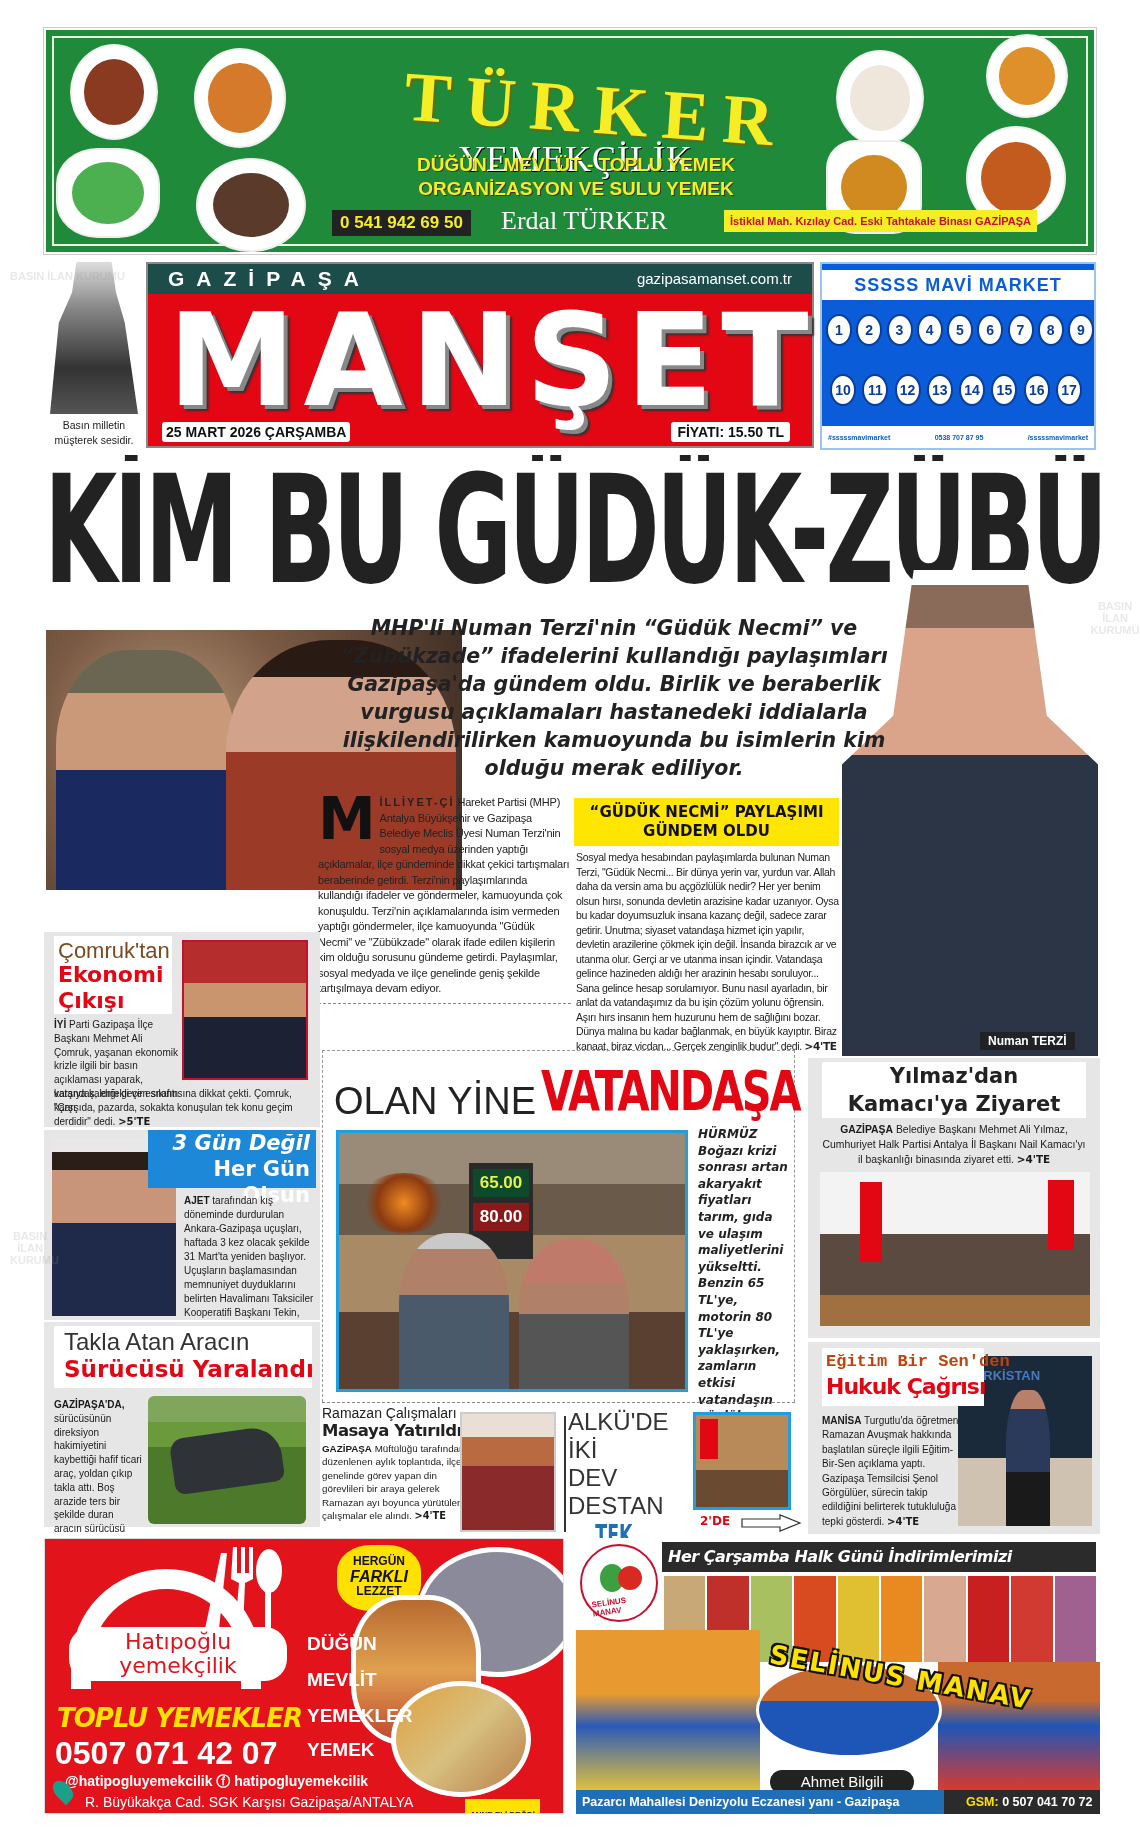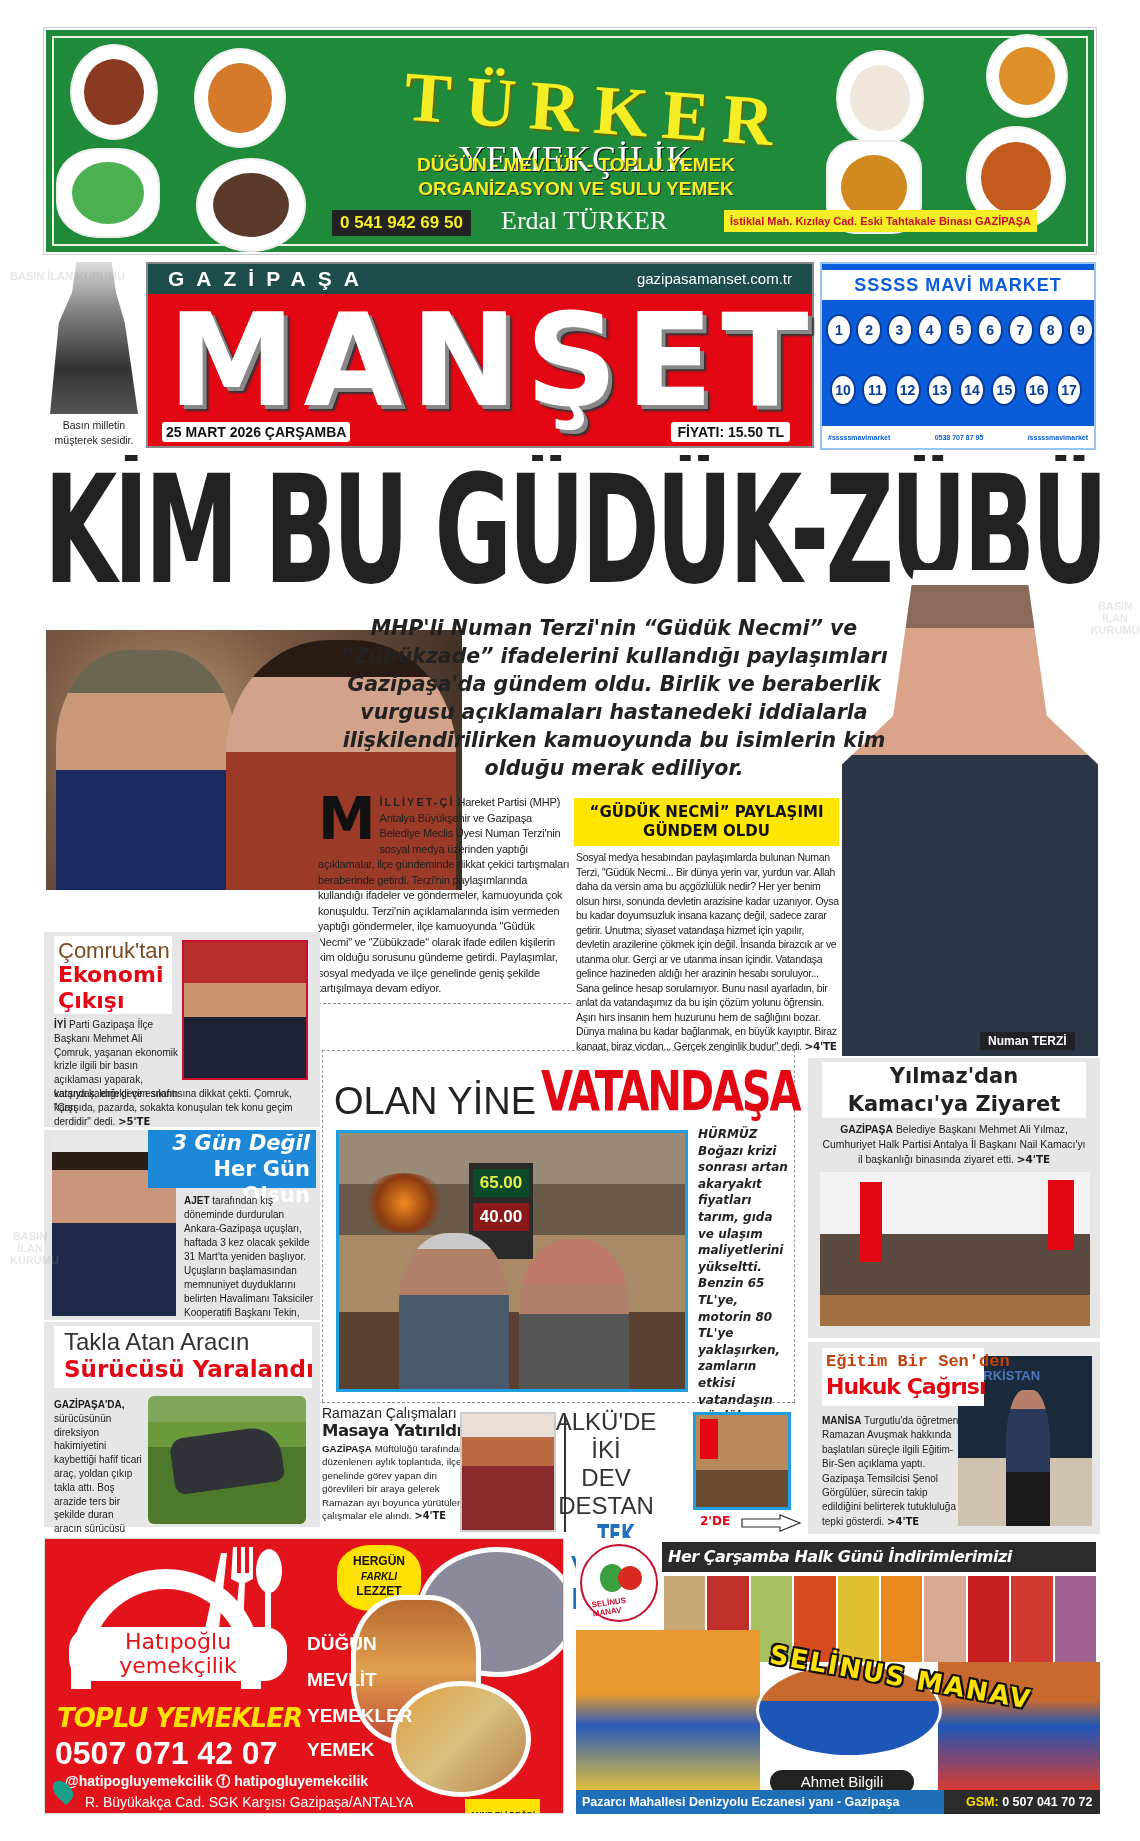--- a/index.html
+++ b/index.html
@@ -86,21 +86,21 @@
 #vat-photo .man{position:absolute;left:60px;top:100px;width:110px;height:156px;background:linear-gradient(180deg,#c9c9c9 0 10%,#b08068 10% 40%,#4a5a6a 40% 100%);border-radius:45% 45% 0 0}
 #vat-photo .wom{position:absolute;left:180px;top:106px;width:110px;height:150px;background:linear-gradient(180deg,#c07a6a 0 30%,#b08068 30% 50%,#555 50% 100%);border-radius:45% 45% 0 0}
 #vat-txt{left:698px;top:1126px;width:92px;font-family:"DejaVu Sans",sans-serif;font-weight:bold;font-style:italic;font-size:12px;line-height:16.6px;color:#222}
 
 #ramazan{left:322px;top:1405px;width:143px}
 #ramazan .l1{font-size:14px;color:#222}
 #ramazan .l2{font-family:"DejaVu Sans",sans-serif;font-weight:900;font-size:16.5px;color:#222;letter-spacing:-.5px}
 #ramazan .txt{font-size:9.8px;line-height:13.4px;margin-top:2px}
 #ramazan-photo{left:460px;top:1412px;width:96px;height:120px;border:2px solid #ccc;background:linear-gradient(180deg,#eadfd6 0 20%,#b96a40 20% 45%,#8a2a2a 45% 100%)}
 #vline{left:564px;top:1416px;width:2px;height:116px;background:#333}
-#alku{left:544px;top:1408px;width:124px;text-align:center}
+#alku{left:568px;top:1408px;width:124px;text-align:left}
 #alku .l1,#alku .l2{font-size:24px;color:#333;line-height:28px}
 #alku .l3,#alku .l4{font-family:"DejaVu Sans",sans-serif;font-weight:900;font-size:28px;color:#1e6fb8;line-height:32px;display:inline-block;transform:scaleX(.62)}
 #alku-photo{left:693px;top:1412px;width:98px;height:98px;border:3px solid #1ea0e0;background:linear-gradient(180deg,#b88a5a 0 60%,#6a4a30 60% 100%)}
 #alku-photo .flag{position:absolute;left:4px;top:4px;width:18px;height:40px;background:#e30613}
 #alku-more{left:700px;top:1514px;font-family:"DejaVu Sans",sans-serif;font-weight:bold;font-size:12px;color:#e30613}
 #alku-arrow{left:740px;top:1514px;width:62px;height:18px}
 
 #yilmaz{left:808px;top:1058px;width:292px;height:280px}
 #yilmaz .tbg{position:absolute;left:14px;top:4px;width:264px;height:56px;background:#fff}
 #yilmaz .t{position:absolute;left:14px;top:4px;width:264px;text-align:center;font-family:"DejaVu Sans",sans-serif;font-weight:900;font-size:21px;line-height:28px;color:#222}
@@ -116,21 +116,21 @@
 #egitim .ph{position:absolute;left:150px;top:14px;width:134px;height:170px;background:linear-gradient(180deg,#1a2a3a 0 60%,#cfc2b0 60% 100%)}
 #egitim .tk{position:absolute;left:8px;top:12px;color:#4a78c0;font-weight:bold;font-size:13px}
 #egitim .man{position:absolute;left:48px;top:34px;width:44px;height:136px;background:linear-gradient(180deg,#b8806a 0 14%,#2b3a5a 14% 60%,#1a1a1a 60% 100%);border-radius:40% 40% 0 0}
 
 #ad-hat{left:44px;top:1538px;width:520px;height:276px;background:#e3131c;border:1px solid #ddd;overflow:hidden}
 #ad-hat .logo-arc{position:absolute;left:26px;top:30px;width:190px;height:120px;border:20px solid #fff;border-bottom:none;border-radius:100px 100px 0 0}
 #ad-hat .logo-box{position:absolute;left:24px;top:88px;width:218px;height:54px;background:#fff;border-radius:22px}
 #ad-hat .lg1,#ad-hat .lg2{position:absolute;left:0;width:218px;text-align:center;color:#e3131c;font-family:"DejaVu Sans",sans-serif;font-size:22px;line-height:25px}
 #ad-hat .lg1{top:2px}#ad-hat .lg2{top:26px}
 #ad-hat .bubble{position:absolute;left:292px;top:6px;width:84px;height:66px;background:#ffe100;border-radius:40%;text-align:center;font-weight:bold;color:#111;font-size:12px;line-height:15px;padding-top:9px}
-#ad-hat .bubble b{display:block;font-style:italic;font-size:10px}
+#ad-hat .bubble b{display:block;font-style:italic;font-size:16px}
 #ad-hat .svc{position:absolute;left:262px;color:#fff;font-weight:bold;font-size:19px}
 #ad-hat .toplu{position:absolute;left:12px;top:164px;color:#ffe100;font-style:italic;font-weight:900;font-size:26px;font-family:"DejaVu Sans",sans-serif;letter-spacing:-1px}
 #ad-hat .ph{position:absolute;left:10px;top:196px;color:#fff;font-weight:bold;font-size:32px;letter-spacing:0}
 #ad-hat .soc{position:absolute;left:20px;top:234px;color:#ffffff;font-weight:bold;font-size:14px}
 #ad-hat .adr{position:absolute;left:40px;top:255px;color:#fff;font-size:14px}
 #ad-hat .pin{position:absolute;left:10px;top:240px;width:16px;height:24px;background:#1aa08a;border-radius:50% 50% 50% 0;transform:rotate(-45deg)}
 #ad-hat .food{position:absolute;border-radius:50%;border:5px solid #fff}
 #ad-hat .anne{position:absolute;left:420px;top:260px;background:#ffe100;color:#111;font-weight:bold;font-size:8px;padding:11px 5px}
 #ad-sel{left:576px;top:1538px;width:524px;height:276px;background:#fff;overflow:hidden}
 #ad-sel .topbar{position:absolute;left:86px;top:4px;width:434px;height:30px;background:#2b2b2b;color:#fff;font-style:italic;font-weight:bold;font-size:16px;line-height:30px;padding-left:6px;font-family:"DejaVu Sans",sans-serif;letter-spacing:-.5px}
@@ -292,21 +292,21 @@
 
 <div id="vat-box" class="abs"></div>
 <div id="vat-title" class="abs">
   <span class="a">OLAN YİNE</span>
   <span class="b">VATANDAŞA</span>
 </div>
 <div id="vat-photo" class="abs">
   <div class="fire"></div>
   <div class="sign">
     <div class="s1">65.00</div>
-    <div class="s2">40.00</div>
+    <div class="s2">80.00</div>
   </div>
   <div class="man"></div>
   <div class="wom"></div>
 </div>
 <div id="vat-txt" class="abs"><span>HÜRMÜZ Boğazı krizi sonrası artan akaryakıt fiyatları tarım, gıda ve ulaşım maliyetlerini yükseltti. Benzin 65 TL'ye, motorin 80 TL'ye yaklaşırken, zamların etkisi vatandaşın günlük yaşamına doğrudan yansıdı.</span> <span>&gt;5'TE</span></div>
 
 <div class="abs dash" style="left:322px;top:1402px;width:473px"></div>
 <div id="ramazan" class="abs">
   <div class="l1">Ramazan Çalışmaları</div>
   <div class="l2">Masaya Yatırıldı</div>

